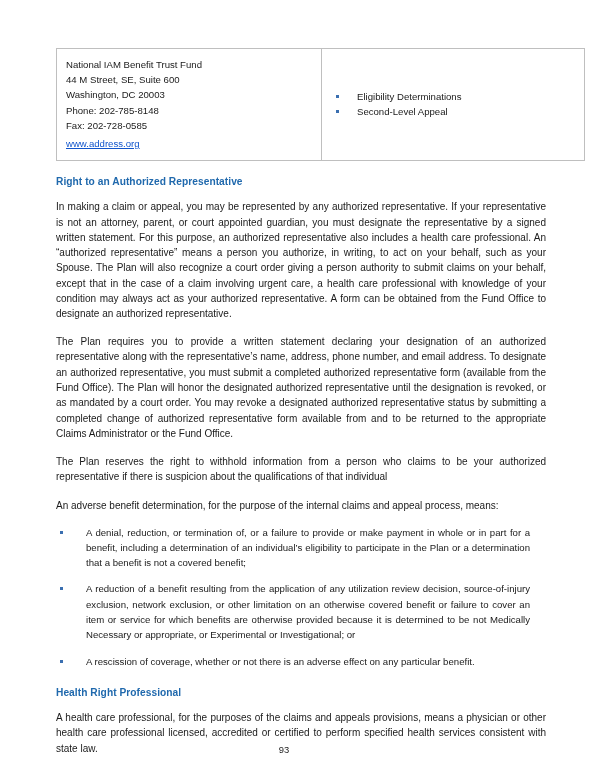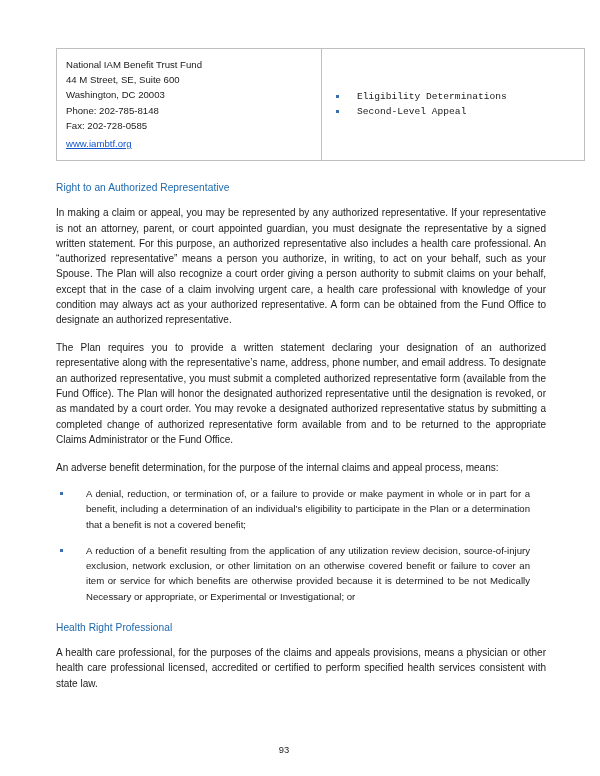--- a/index.html
+++ b/index.html
@@ -29,21 +29,21 @@
     left: 56px;
     top: 48px;
     width: 490px;
   }
 
   
   .contact-table {
     width: 490px;
     border-collapse: collapse;
     table-layout: fixed;
-    margin-bottom: 20px;
+    margin-bottom: 14px;
     border-radius: 9px;
   }
   .contact-table td {
     border: 1px solid #bfbfbf;
     vertical-align: middle;
     padding: 8px 9px 9px 9px;
   }
   .contact-table td.cell-left { width: 246px; vertical-align: top; }
   .contact-table td.cell-right { width: 244px; }
 
@@ -66,35 +66,34 @@
     list-style: none;
     margin: 0;
     padding: 0;
   }
   .cell-bullets li {
     position: relative;
     padding-left: 26px;
     font-size: 9.6px;
     line-height: 15.4px;
     color: #1a1a1a;
-    font-family: Liberation Mono, monospace;
   }
   .cell-bullets li .bul {
     position: absolute;
     left: 5px;
     top: 6px;
     width: 3px;
     height: 3px;
     background: #3a6fb0;
   }
 
   
   h2.sec-head {
     font-size: 10.2px;
-    font-weight: normal;
+    font-weight: bold;
     color: #2069ad;
     margin: 0 0 11px 0;
     line-height: 13px;
     letter-spacing: 0.05px;
   }
   .sec-head.spaced { margin-top: 17px; }
 
   
   p.body {
     font-size: 10px;
@@ -151,52 +150,57 @@
 
     <table class="contact-table">
       <tbody>
         <tr>
           <td class="cell-left">
             <div class="addr-line">National IAM Benefit Trust Fund</div>
             <div class="addr-line">44 M Street, SE, Suite 600</div>
             <div class="addr-line">Washington, DC 20003</div>
             <div class="addr-line">Phone: 202-785-8148</div>
             <div class="addr-line">Fax: 202-728-0585</div>
-            <a class="addr-link">www.iambtf.org</a>
+            <a class="addr-link">www.address.org</a>
           </td>
           <td class="cell-right">
             <ul class="cell-bullets">
               <li>
                 <span class="bul"></span>
                 <span>Eligibility Determinations</span>
               </li>
               <li>
                 <span class="bul"></span>
                 <span>Second-Level Appeal</span>
               </li>
             </ul>
           </td>
         </tr>
       </tbody>
     </table>
 
     <h2 class="sec-head">Right to an Authorized Representative</h2>
     <p class="body">In making a claim or appeal, you may be represented by any authorized representative. If your representative is not an attorney, parent, or court appointed guardian, you must designate the representative by a signed written statement. For this purpose, an authorized representative also includes a health care professional. An “authorized representative” means a person you authorize, in writing, to act on your behalf, such as your Spouse. The Plan will also recognize a court order giving a person authority to submit claims on your behalf, except that in the case of a claim involving urgent care, a health care professional with knowledge of your condition may always act as your authorized representative. A form can be obtained from the Fund Office to designate an authorized representative.</p>
     <p class="body">The Plan requires you to provide a written statement declaring your designation of an authorized representative along with the representative’s name, address, phone number, and email address. To designate an authorized representative, you must submit a completed authorized representative form (available from the Fund Office). The Plan will honor the designated authorized representative until the designation is revoked, or as mandated by a court order. You may revoke a designated authorized representative status by submitting a completed change of authorized representative form available from and to be returned to the appropriate Claims Administrator or the Fund Office.</p>
+    <p class="body last">The Plan reserves the right to withhold information from a person who claims to be your authorized representative if there is suspicion about the qualifications of that individual</p>
 
     <p class="body tight">An adverse benefit determination, for the purpose of the internal claims and appeal process, means:</p>
     <ul class="doc-bullets">
       <li>
         <span class="bul"></span>
         <span>A denial, reduction, or termination of, or a failure to provide or make payment in whole or in part for a benefit, including a determination of an individual’s eligibility to participate in the Plan or a determination that a benefit is not a covered benefit;</span>
       </li>
       <li>
         <span class="bul"></span>
         <span>A reduction of a benefit resulting from the application of any utilization review decision, source-of-injury exclusion, network exclusion, or other limitation on an otherwise covered benefit or failure to cover an item or service for which benefits are otherwise provided because it is determined to be not Medically Necessary or appropriate, or Experimental or Investigational; or</span>
       </li>
+      <li>
+        <span class="bul"></span>
+        <span>A rescission of coverage, whether or not there is an adverse effect on any particular benefit.</span>
+      </li>
     </ul>
 
     <h2 class="sec-head spaced">Health Right Professional</h2>
     <p class="body">A health care professional, for the purposes of the claims and appeals provisions, means a physician or other health care professional licensed, accredited or certified to perform specified health services consistent with state law.</p>
 
   </div>
 
   <div class="page-number">93</div>
 </div>
 

